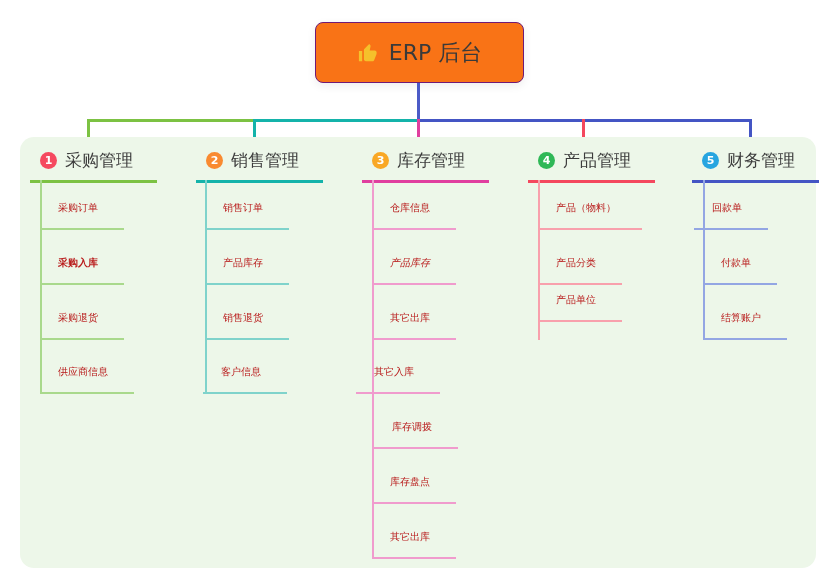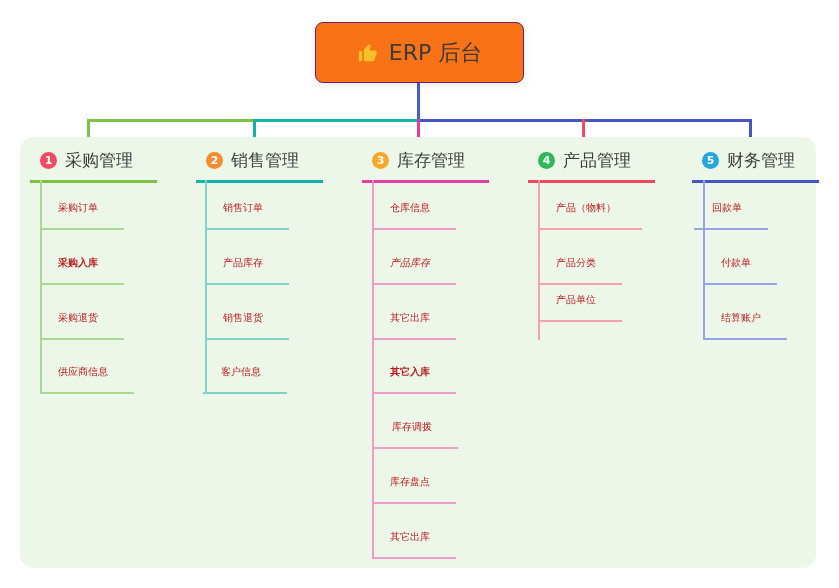--- a/index.html
+++ b/index.html
@@ -85,21 +85,21 @@
       <div class="leaf" style="left: 205px; top: 307.6px; border-bottom-color: rgb(127, 211, 203);">销售退货</div>
       <div class="leaf" style="left: 203px; top: 362.4px; border-bottom-color: rgb(127, 211, 203);">客户信息</div>
       <div class="branch-header" style="left: 362px; top: 147px; border-bottom-color: rgb(224, 63, 159);">
         <span class="badge" style="background: rgb(249, 168, 37);">3</span>
         <span>库存管理</span>
       </div>
       <div class="line" style="left: 372px; top: 180px; width: 2px; height: 378.8px; background: rgb(240, 155, 205);"></div>
       <div class="leaf" style="left: 372px; top: 198px; border-bottom-color: rgb(240, 155, 205);">仓库信息</div>
       <div class="leaf" style="left: 372px; top: 252.8px; border-bottom-color: rgb(240, 155, 205); font-style: italic;">产品库存</div>
       <div class="leaf" style="left: 372px; top: 307.6px; border-bottom-color: rgb(240, 155, 205);">其它出库</div>
-      <div class="leaf" style="left: 372px; top: 362.4px; border-bottom-color: rgb(240, 155, 205); font-weight: bold;">其它入库</div>
+      <div class="leaf" style="left: 356px; top: 362.4px; border-bottom-color: rgb(240, 155, 205);">其它入库</div>
       <div class="leaf" style="left: 372px; top: 417.2px; border-bottom-color: rgb(240, 155, 205); padding-left: 20px;">库存调拨</div>
       <div class="leaf" style="left: 372px; top: 472px; border-bottom-color: rgb(240, 155, 205);">库存盘点</div>
       <div class="leaf" style="left: 372px; top: 526.8px; border-bottom-color: rgb(240, 155, 205);">其它出库</div>
       <div class="branch-header" style="left: 528px; top: 147px; border-bottom-color: rgb(244, 72, 94);">
         <span class="badge" style="background: rgb(47, 184, 87);">4</span>
         <span>产品管理</span>
       </div>
       <div class="line" style="left: 538px; top: 180px; width: 2px; height: 159.6px; background: rgb(248, 160, 172);"></div>
       <div class="leaf" style="left: 538px; top: 198px; border-bottom-color: rgb(248, 160, 172);">产品（物料）</div>
       <div class="leaf" style="left: 538px; top: 252.8px; border-bottom-color: rgb(248, 160, 172);">产品分类</div>

